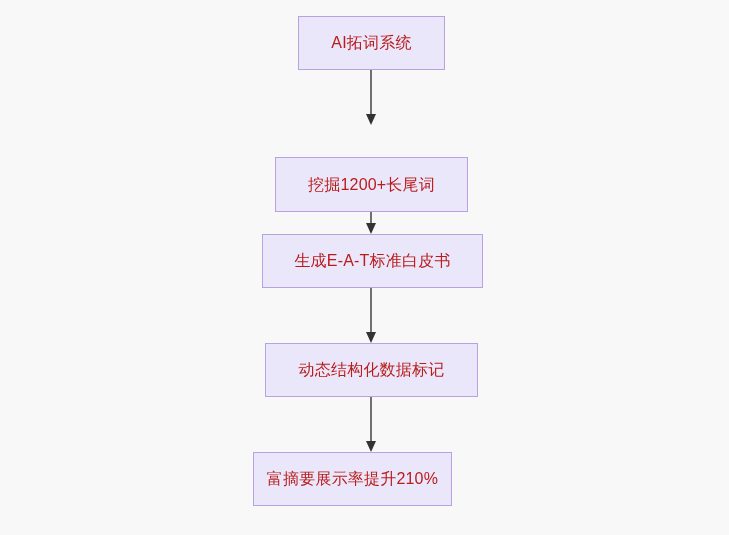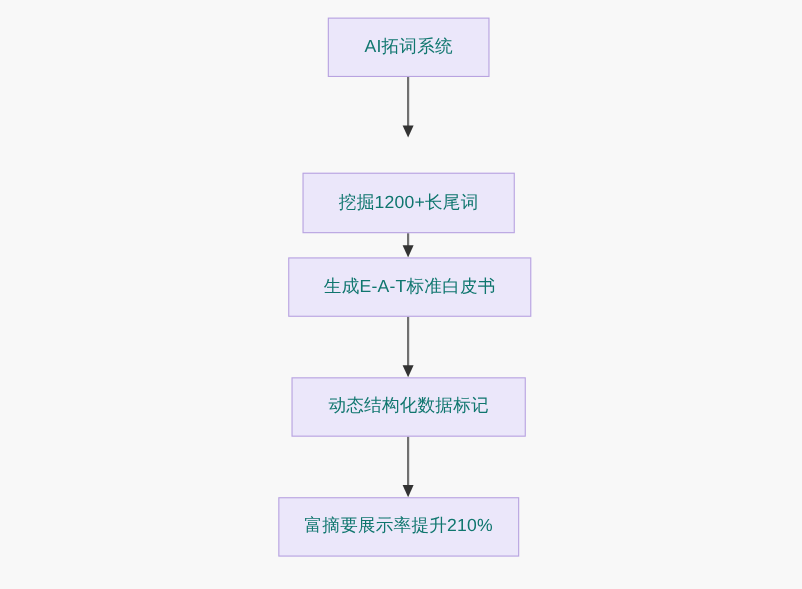--- a/index.html
+++ b/index.html
@@ -23,21 +23,21 @@
     box-sizing: border-box;
     background: #ebe7fa;
     border: 1.5px solid #b8a3e0;
     display: flex;
     align-items: center;
     justify-content: center;
   }
   .node-label {
     font-size: 16px;
     line-height: 1;
-    color: #0f766e;
+    color: #b91c1c;
     white-space: nowrap;
     letter-spacing: 0.2px;
   }
   .edge {
     position: absolute;
     overflow: visible;
   }
   .edge-line {
     stroke: #707070;
     stroke-width: 2;
@@ -80,17 +80,17 @@
   </div>
 
   <div class="node" style="left:262px; top:234px; width:221px; height:54px;">
     <span class="node-label">生成E-A-T标准白皮书</span>
   </div>
 
   <div class="node" style="left:265px; top:343px; width:213px; height:54px;">
     <span class="node-label">动态结构化数据标记</span>
   </div>
 
-  <div class="node" style="left:253px; top:452px; width:219px; height:54px;">
+  <div class="node" style="left:253px; top:452px; width:199px; height:54px;">
     <span class="node-label">富摘要展示率提升210%</span>
   </div>
 
 </div>
 
 </body></html>

